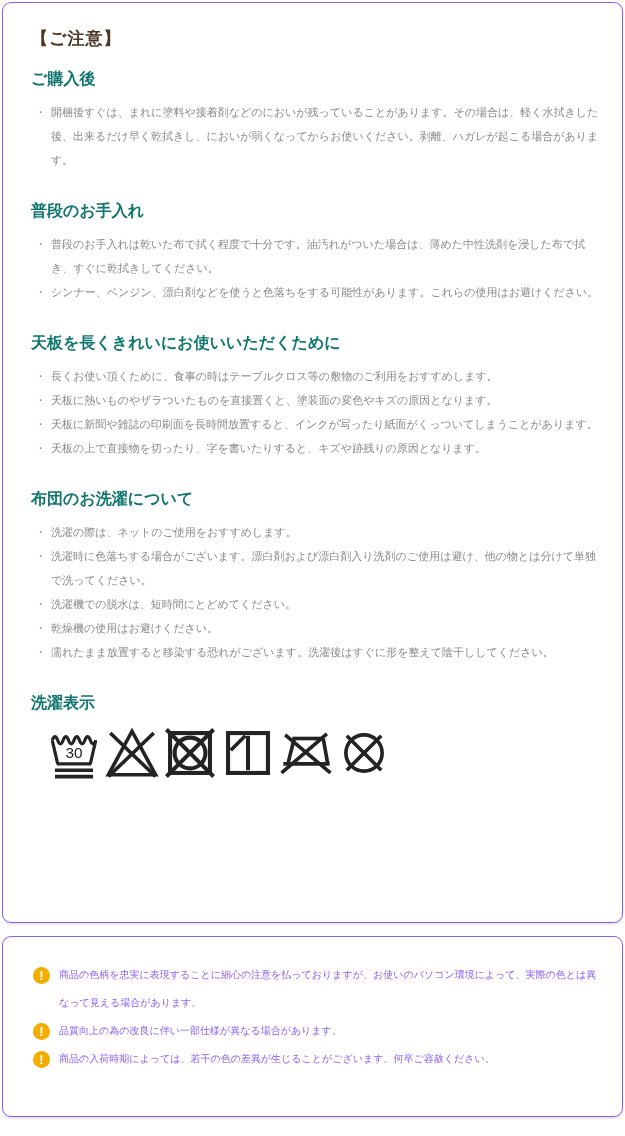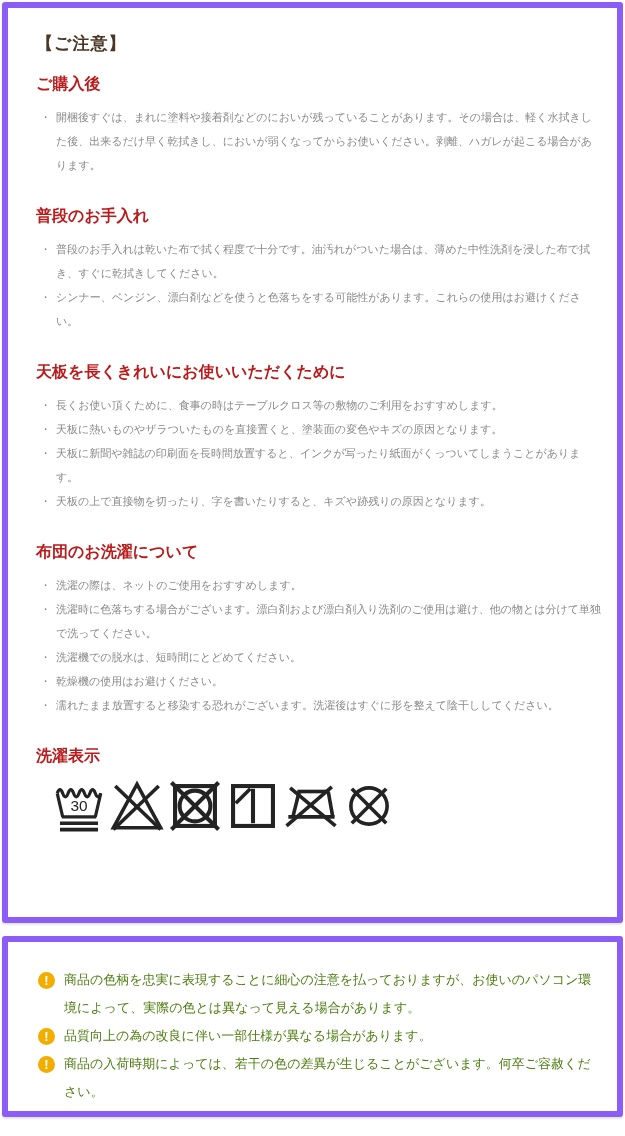--- a/index.html
+++ b/index.html
@@ -4,22 +4,22 @@
 <style>
   html,body{margin:0;padding:0;background:#ffffff;}
   body{
     width:625px;height:1136px;overflow:hidden;
     font-family:"Liberation Sans","DejaVu Sans",sans-serif;
     -webkit-font-smoothing:antialiased;
   }
   .panel{
     margin:0 2px;
     background:#fff;
-    border:6px solid #8b5cf6;
-    border-radius:3px;
+    border:1px solid #8b5cf6;
+    border-radius:9px;
     box-shadow:0 2px 2px rgba(0,0,0,0.10);
     box-sizing:border-box;
   }
   .panel-care{
     margin-top:2px;
     height:921px;
     overflow:hidden;
     padding:24px 16px 12px 28px;
   }
   .panel-notes{
@@ -31,21 +31,21 @@
   .page-title{
     margin:0 0 16px 0;
     font-size:17px;line-height:24px;
     font-weight:bold;letter-spacing:1px;
     color:#4a3624;
   }
   .care-section{margin:0 0 27px 0;}
   .care-section h2{
     margin:0 0 9px 0;
     font-size:16px;line-height:24px;
-    font-weight:bold;color:#b91c1c;
+    font-weight:bold;color:#0f766e;
   }
   .care-section ul{margin:0;padding:0;list-style:none;}
   .care-section li{
     position:relative;
     padding-left:20px;
     font-size:11px;line-height:24px;
     color:#898989;
   }
   .care-section li::before{
     content:"\30FB";
@@ -58,22 +58,22 @@
     display:flex;align-items:flex-end;
     padding-left:14px;
   }
   .symbols-row svg{display:block;}
   .sym{stroke:#232323;fill:none;}
   .sym text{stroke:none;fill:#232323;font-family:"Liberation Sans",sans-serif;}
   .panel-notes ul{margin:0;padding:0;list-style:none;}
   .panel-notes li{
     position:relative;
     padding-left:26px;
-    font-size:13px;line-height:28px;
-    color:#4d7c0f;
+    font-size:10px;line-height:28px;
+    color:#8b5cf6;
   }
   .warn-icon{
     position:absolute;left:0;top:6px;
     width:17px;height:17px;border-radius:50%;
     background:#f1ae00;
   }
   .warn-icon::before{
     content:"!";
     display:block;width:17px;height:17px;
     color:#fff;font-weight:bold;font-size:13px;line-height:17px;

